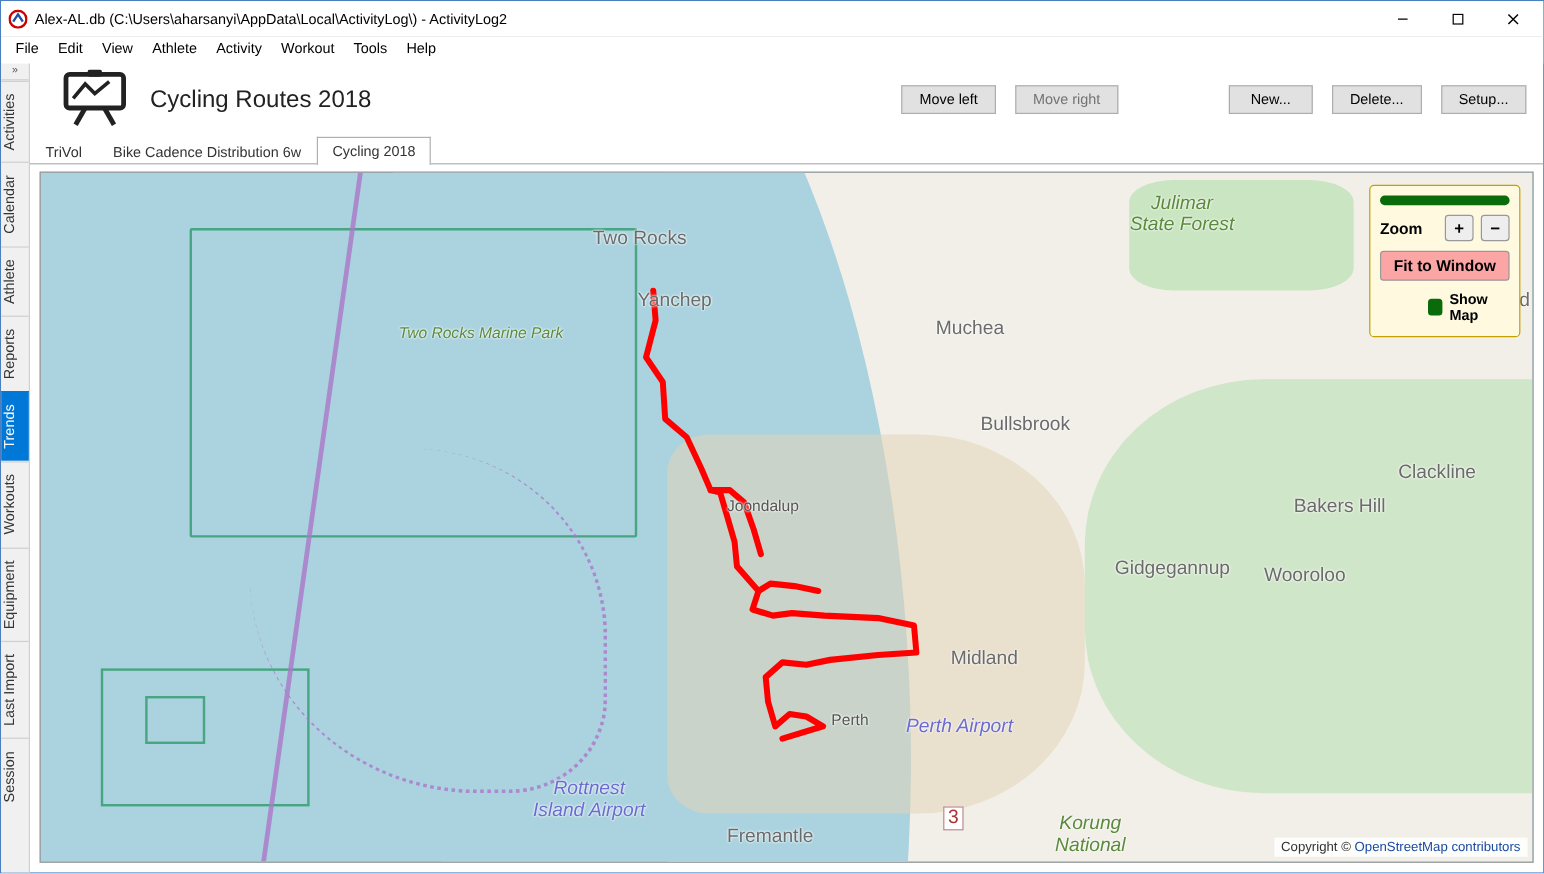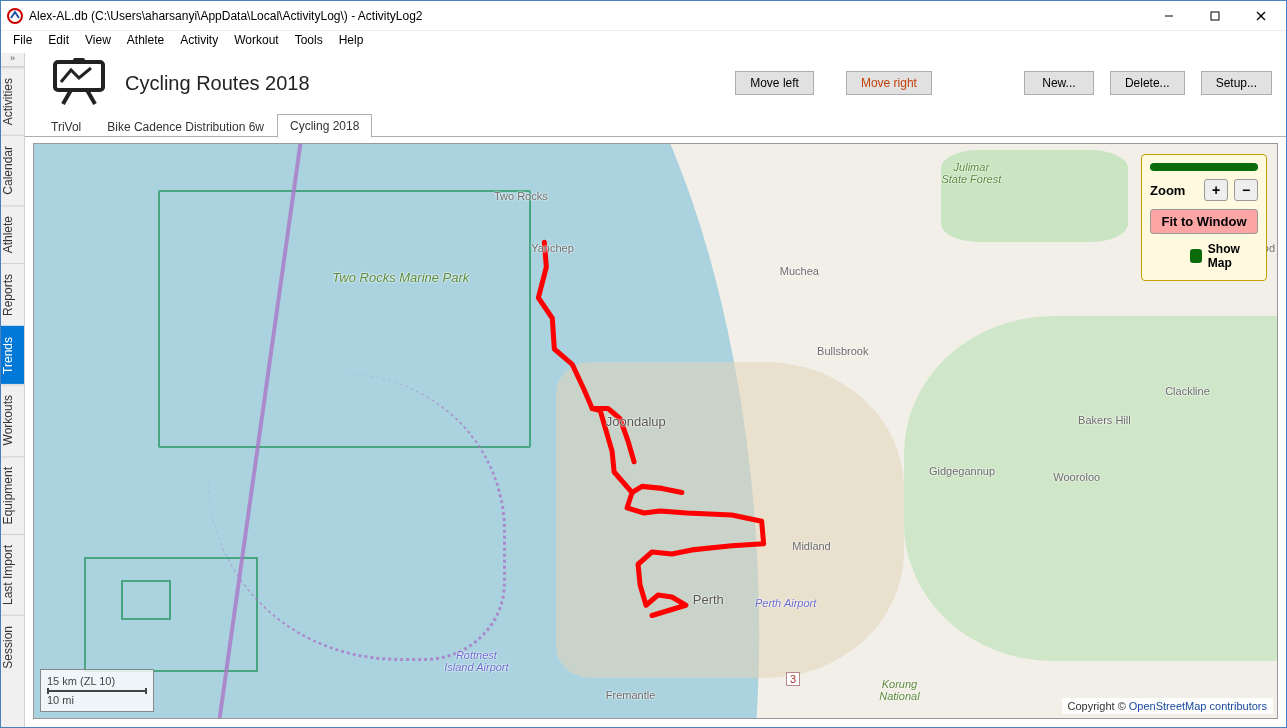--- a/index.html
+++ b/index.html
@@ -94,27 +94,27 @@
   .header .spacer { flex:1; }
   .hbtn {
     background:#e1e1e1;
     border:1px solid #adadad;
     padding: 4px 14px;
     font-size:12px;
     color:#000;
     min-width:70px;
     text-align:center;
   }
-  .hbtn.disabled { color:#c2410c;margin-left:16px; }
+  .hbtn.disabled { color:#737373; }
 
   
   .subtabs {
     height: 24px;
     display:flex; align-items:center;
-    padding: 0 13px;
+    padding: 0 0;
     gap:0;
     border-bottom: none;
   }
   .subtab {
     padding: 4px 12px;
     font-size:12px;
     border:1px solid transparent;
     border-bottom:none;
     color:#333;
     position:relative;
@@ -217,21 +217,21 @@
 
   
   .route-svg {
     position:absolute; inset:0;
     width:100%; height:100%;
   }
 
   
   .mlabel {
     position:absolute;
-    font-size:11px;
+    font-size:16px;
     color:#6b6b6b;
     white-space:nowrap;
     text-shadow: 0 0 2px #fff, 0 0 2px #fff;
   }
   .mlabel.green { color:#5b8a3c; font-style:italic; }
   .mlabel.park { color:#5b8a3c; font-style:italic; font-size:13px; text-align:center; }
   .mlabel.city { color:#555; font-size:13px; font-weight:500; }
   .mlabel.blue { color:#6b6bd0; font-style:italic; }
 
   
@@ -439,25 +439,20 @@
             <span class="zbtn">+</span>
             <span class="zbtn">−</span>
           </div>
           <div class="fit-btn">Fit to Window</div>
           <div class="showmap-row">
             <span class="showmap-chk"></span>
             <span style="font-weight:bold">Show Map</span>
           </div>
         </div>
 
-        <div class="scalebar">
-          <div>15 km  (ZL 10)</div>
-          <div class="bar"></div>
-          <div>10 mi</div>
-        </div>
 
         <div class="attribution">
           <span>Copyright © </span><a href="#">OpenStreetMap contributors</a>
         </div>
       </div>
     </div>
   </div>
 </div>
 
 </body></html>

